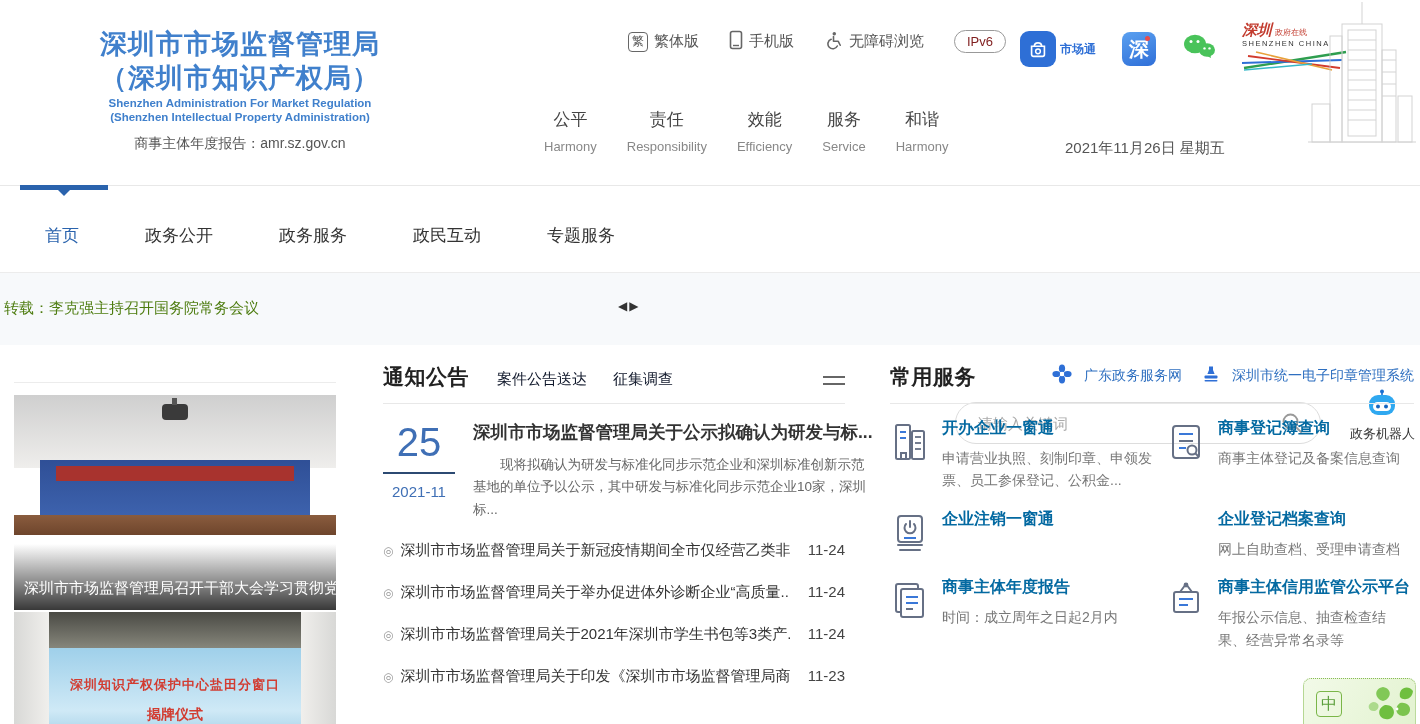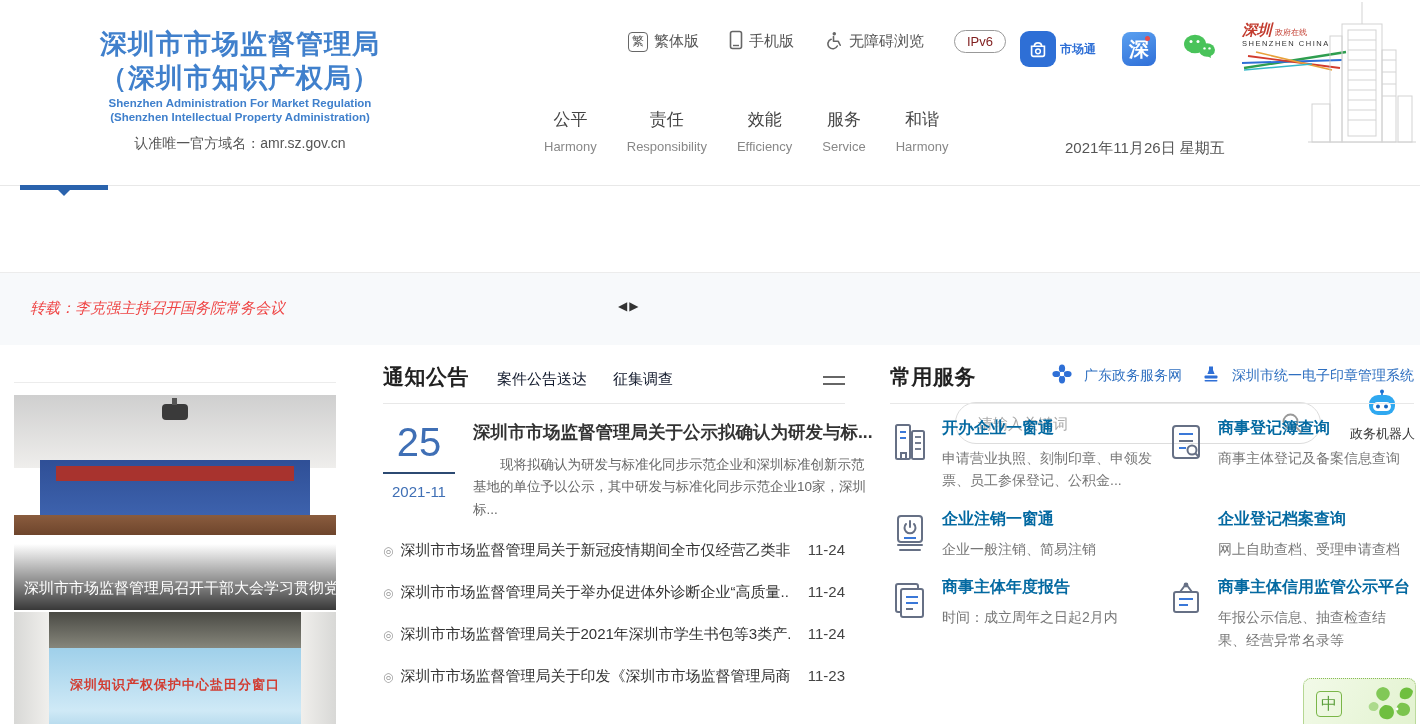--- a/index.html
+++ b/index.html
@@ -58,21 +58,21 @@
   .search input { flex:1; border:0; outline:0; background:transparent; padding:0 10px 0 22px; font-size:15px; color:#333;
     font-family:"Liberation Sans","DejaVu Sans",sans-serif; }
   .search input::placeholder { color:#aaa; }
   .search .mag { margin-right:16px; cursor:pointer; display:flex; }
 
   .robot { position:absolute; left:1350px; top:203px; width:64px; text-align:center; cursor:pointer; }
   .robot .label { font-size:13px; color:#333; margin-top:2px; white-space:nowrap; }
 
   
   .ticker { position:absolute; left:0; top:272px; width:1420px; height:73px; background:#f7f9fb; border-top:1px solid #ececec; }
-  .ticker .text { position:absolute; left:30px; top:26px; font-size:15px; color:#ef4444; cursor:pointer;font-style:italic; }
+  .ticker .text { position:absolute; left:4px; top:26px; font-size:15px; color:#4d7c0f; cursor:pointer; }
   .ticker .arrows { position:absolute; left:618px; top:26px; font-size:12px; color:#333; letter-spacing:2px; }
   .ticker .arrows span { cursor:pointer; }
 
   
   .col-left { position:absolute; left:14px; top:345px; width:322px; }
   .col-left .topline { height:1px; background:#ececec; margin-top:37px; }
 
   .slide1 { position:relative; margin-top:12px; width:322px; height:215px; overflow:hidden; cursor:pointer; }
   .s1-ceiling { position:absolute; left:0; top:0; width:100%; height:34%; background:linear-gradient(#cfcfcf,#efeeec); }
   .s1-proj { position:absolute; left:46%; top:4%; width:26px; height:16px; background:#3a3a3a; border-radius:4px; }
@@ -139,21 +139,21 @@
 
 <div class="page">
 
   <div class="header">
 
     <div class="brand">
       <div class="t1">深圳市市场监督管理局</div>
       <div class="t2">（深圳市知识产权局）</div>
       <div class="e">Shenzhen Administration For Market Regulation</div>
       <div class="e">(Shenzhen Intellectual Property Administration)</div>
-      <div class="domain">认准唯一官方域名：amr.sz.gov.cn</div>
+      <div class="domain">商事主体年度报告：amr.sz.gov.cn</div>
     </div>
 
     <div class="utils">
       <div class="util">
         <span class="glyph-box">繁</span>
         <span>繁体版</span>
       </div>
       <div class="util">
         <span>
           <svg width="14" height="20" viewBox="0 0 14 20">
@@ -262,20 +262,27 @@
           <line x1="76" y1="96" x2="90" y2="96"></line>
         <rect x="6" y="104" width="18" height="38"></rect>
         <rect x="92" y="96" width="14" height="46"></rect>
         <line x1="2" y1="142" x2="110" y2="142"></line>
       </g>
     </svg>
   </div>
 
   <div class="nav">
     <div class="active-marker"></div>
+    <div class="nav-items">
+      <div class="nav-item active">首页</div>
+      <div class="nav-item">政务公开</div>
+      <div class="nav-item">政务服务</div>
+      <div class="nav-item">政民互动</div>
+      <div class="nav-item">专题服务</div>
+    </div>
     <div class="search">
       <input type="text" placeholder="请输入关键词" style="">
       <span class="mag">
         <svg width="24" height="24" viewBox="0 0 24 24">
             <circle cx="10.5" cy="10.5" r="7" fill="none" stroke="#999" stroke-width="1.8"></circle>
             <line x1="15.8" y1="15.8" x2="21" y2="21" stroke="#999" stroke-width="1.8" stroke-linecap="round"></line>
           </svg>
       </span>
     </div>
     <div class="robot">
@@ -312,20 +319,21 @@
       <div class="s1-floor"></div>
       <div class="s1-caption">
         <span>深圳市市场监督管理局召开干部大会学习贯彻党的十...</span>
       </div>
     </div>
 
     <div class="slide2">
       <div class="s2-top"></div>
       <div class="s2-banner">
         <div class="t">深圳知识产权保护中心盐田分窗口</div>
+        <div class="st">揭牌仪式</div>
 
       </div>
       <div class="s2-pillar-l"></div>
       <div class="s2-pillar-r"></div>
 
     </div>
   </div>
 
   <div class="col-mid">
     <div class="sec-head">
@@ -450,21 +458,20 @@
             <rect x="8" y="4" width="24" height="26" rx="3" stroke="#667085" stroke-width="2"></rect>
             <path d="M16 12a5.5 5.5 0 1 0 8 0" stroke="#667085" stroke-width="2" stroke-linecap="round"></path>
             <line x1="20" y1="9" x2="20" y2="15" stroke="#667085" stroke-width="2" stroke-linecap="round"></line>
             <line x1="14" y1="26" x2="26" y2="26" stroke="#3a78d8" stroke-width="2"></line>
             <path d="M8 33h24" stroke="#667085" stroke-width="2" stroke-linecap="round"></path>
             <path d="M10 38h20" stroke="#667085" stroke-width="2" stroke-linecap="round"></path>
           </svg>
         </span>
         <div class="svc-body">
           <div class="svc-title">企业注销一窗通</div>
-          <div class="svc-desc">企业一般注销、简易注销</div>
         </div>
       </div>
 
       <div class="svc-item">
         <span class="svc-ic"></span>
         <div class="svc-body">
           <div class="svc-title">企业登记档案查询</div>
           <div class="svc-desc">网上自助查档、受理申请查档</div>
         </div>
       </div>

